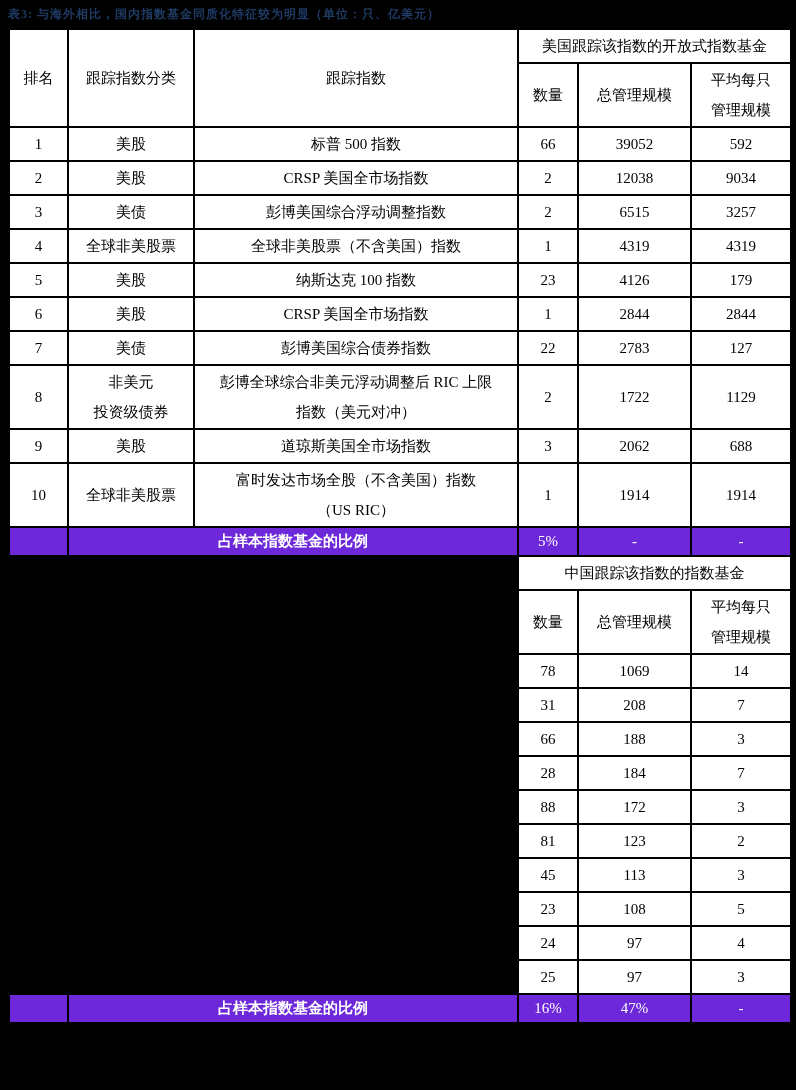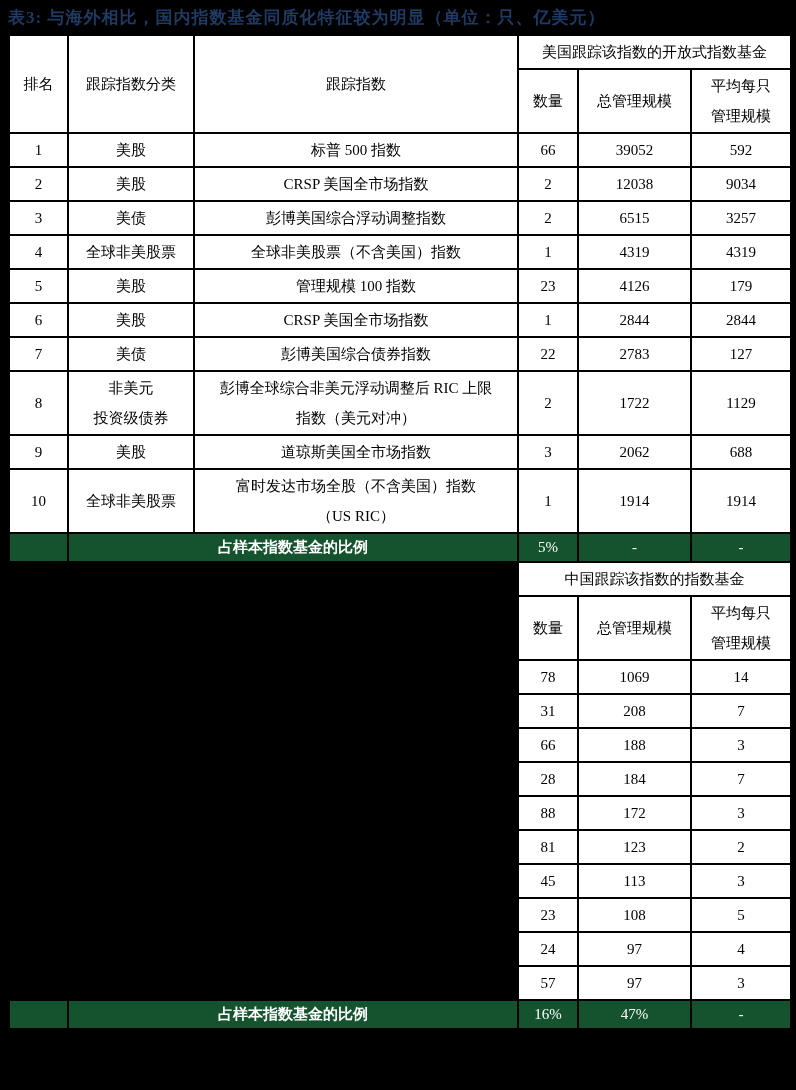--- a/index.html
+++ b/index.html
@@ -2,39 +2,39 @@
 <html><head>
 <meta charset="utf-8">
 <style>
   html,body { margin:0; padding:0; }
   body {
     width:796px; height:1090px; background:#000;
     font-family:"Liberation Serif","DejaVu Serif",serif;
     overflow:hidden;
   }
   .title {
-    color:#1F3A63; font-weight:bold; font-size:17px;
+    color:#1F3A63; font-weight:bold; font-size:12px;
     padding:6px 0 5px 8px; letter-spacing:1px;
     font-family:"Liberation Serif","DejaVu Serif",serif;
   }
   table.main {
     border-collapse:collapse; table-layout:fixed;
     margin-left:8px; width:782px;
   }
   td {
     border:2px solid #000; background:#fff;
     text-align:center; vertical-align:middle;
     font-size:15px; color:#000; padding:1px 3px;
     white-space:pre-line; height:30px; line-height:30px;
     overflow:hidden;
   }
   td.hd { font-weight:normal; }
   td.void { background:#000; border-color:#000; }
   tr.blue td {
-    background:#14532d; color:#fff; border-color:#000;
+    background:#6d28d9; color:#fff; border-color:#000;
     height:25px; line-height:25px;margin-top:9px;
   }
   tr.blue td.lbl { font-weight:bold; }
 </style>
 </head>
 <body>
 
 <div class="title">表3:  与海外相比，国内指数基金同质化特征较为明显（单位：只、亿美元）</div>
 
 <table class="main">
@@ -96,21 +96,21 @@
         <td>全球非美股票</td>
         <td>全球非美股票（不含美国）指数</td>
         <td>1</td>
         <td>4319</td>
         <td>4319</td>
       </tr>
 
       <tr>
         <td>5</td>
         <td>美股</td>
-        <td>管理规模 100 指数</td>
+        <td>纳斯达克 100 指数</td>
         <td>23</td>
         <td>4126</td>
         <td>179</td>
       </tr>
 
       <tr>
         <td>6</td>
         <td>美股</td>
         <td>CRSP 美国全市场指数</td>
         <td>1</td>
@@ -239,21 +239,21 @@
 
       <tr>
         <td class="void" colspan="3"></td>
         <td>24</td>
         <td>97</td>
         <td>4</td>
       </tr>
 
       <tr>
         <td class="void" colspan="3"></td>
-        <td>57</td>
+        <td>25</td>
         <td>97</td>
         <td>3</td>
       </tr>
     </tbody>
 
   <tbody>
     <tr class="blue">
       <td></td>
       <td class="lbl" colspan="2">占样本指数基金的比例</td>
       <td>16%</td>

